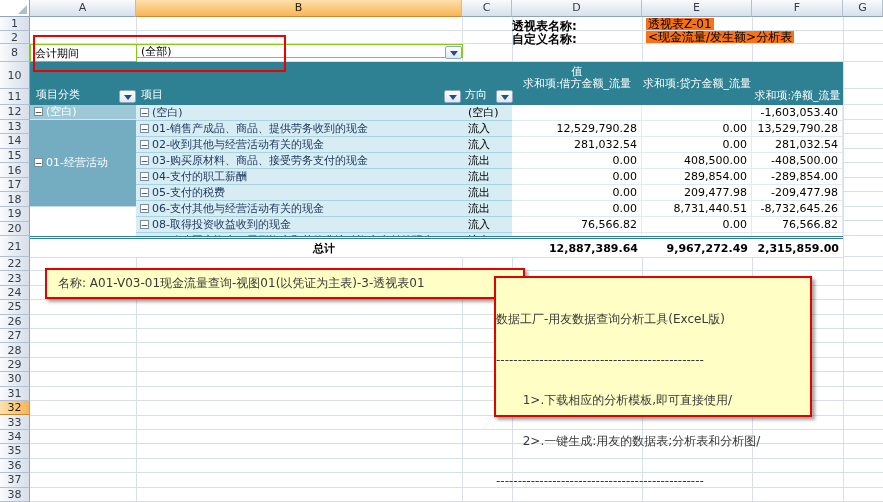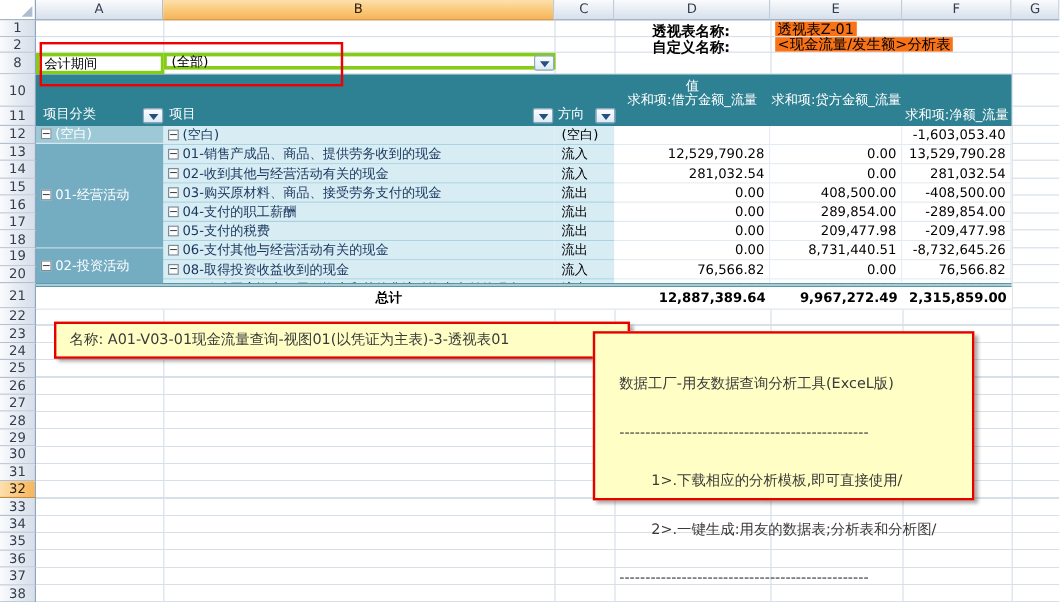--- a/index.html
+++ b/index.html
@@ -28,25 +28,25 @@
   .rbot{display:flex;flex-direction:column;height:245px;align-items:flex-end;}
   .rbot .rn{flex:1;}
 
   
   .vline{position:absolute;top:17px;height:485px;width:1px;background:#d7dfe9;z-index:1;}
   .hline{position:absolute;left:30px;width:853px;height:1px;background:#d7dfe9;z-index:1;}
   .bgrid{position:absolute;left:30px;top:257px;width:853px;height:245px;z-index:1;
       background:repeating-linear-gradient(to bottom,transparent 0,transparent 13.41px,#d7dfe9 13.41px,#d7dfe9 14.41px);}
 
   
-  .tlab{position:absolute;width:128px;text-align:center;font-weight:bold;font-size:12px;z-index:2;}
+  .tlab{position:absolute;width:128px;text-align:left;font-weight:bold;font-size:12px;z-index:2;}
   .tval{position:absolute;left:646px;font-size:12px;z-index:2;background:#f97316;padding:0 2px;height:12px;line-height:12px;white-space:nowrap;}
 
   
-  .fcell{position:absolute;z-index:2;background:#fff;box-sizing:border-box;border:3px solid #84cc16;
+  .fcell{position:absolute;z-index:2;background:#fff;box-sizing:border-box;border:1px solid #84cc16;
       display:flex;align-items:center;padding-left:4px;}
 
   
   .dd{position:absolute;box-sizing:border-box;width:17px;height:13px;z-index:4;border-radius:2px;
       background:linear-gradient(#fdfeff,#dce9f5);border:1px solid #8fa8c0;
       display:flex;align-items:center;justify-content:center;cursor:pointer;}
   .dd:after{content:"";border:4px solid transparent;border-top:5px solid #274f7d;margin-top:5px;}
 
   
   .redbox{position:absolute;border:2px solid #ee0000;z-index:4;background:transparent;}
@@ -91,21 +91,21 @@
   .ptotal{position:relative;height:21px;box-sizing:border-box;border-top:3px double #2e8093;
       display:flex;align-items:center;font-weight:bold;background:#fff;}
   .tlabel{width:376px;margin-left:106px;text-align:center;}
   .ptotal .num{border:none;font-weight:bold;}
 
   
   .note{position:absolute;box-sizing:border-box;background:#ffffc5;border:2px solid #e60000;z-index:3;
       color:#3a3a3a;font-size:12px;white-space:pre;box-shadow:3px 3px 3px rgba(60,60,60,.45);}
   .noteA{left:45px;top:268px;width:480px;height:31px;display:flex;align-items:center;padding-left:11px;}
   .noteB{left:43px;top:321px;width:420px;height:110px;padding:9px 0 0 11px;line-height:14px;}
-  .noteC{left:494px;top:276px;width:318px;height:141px;padding:8px 0 0 20px;line-height:13.5px;}
+  .noteC{left:494px;top:276px;width:318px;height:141px;padding:8px 0 0 0;line-height:13.5px;}
 </style>
 </head>
 <body>
 
 <div class="sheet">
 
   <div class="vline" style="left:136px"></div>
   <div class="vline" style="left:462px"></div>
   <div class="vline" style="left:512px"></div>
   <div class="vline" style="left:642px"></div>
@@ -214,24 +214,20 @@
     <div class="pbody">
       <div class="acol">
         <div class="aseg blank">
           <span class="cbtn"></span>
           <span>(空白)</span>
         </div>
         <div class="aseg g1">
           <span class="cbtn"></span>
           <span>01-经营活动</span>
         </div>
-        <div class="aseg g2">
-          <span class="cbtn"></span>
-          <span>02-投资活动</span>
-        </div>
       </div>
 
       <div class="prows">
         <div class="prow">
           <div class="cell cb">
               <span class="cbtn"></span>
               <span>(空白)</span>
             </div>
           <div class="cell cc">(空白)</div>
           <div class="cell cd num"></div>

